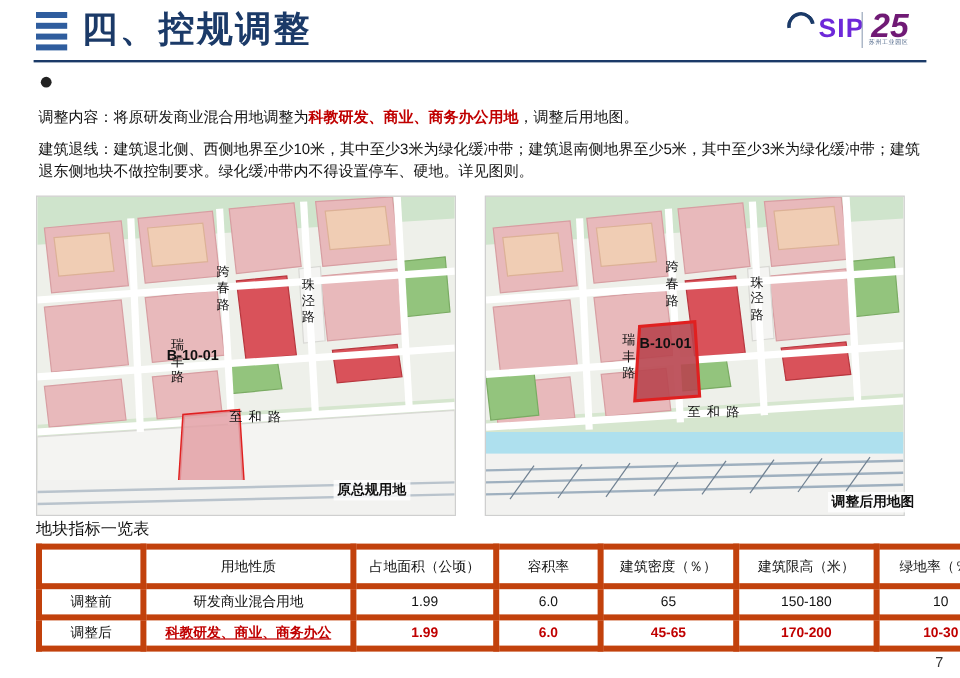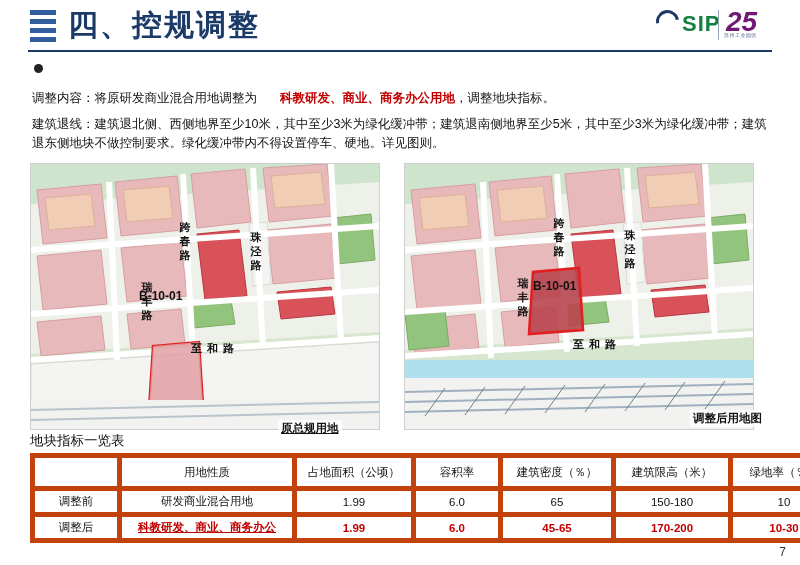--- a/index.html
+++ b/index.html
@@ -57,21 +57,21 @@
   .logo {
     position: absolute;
     right: 24px; top: 8px;
     width: 120px; height: 36px;
   }
   .logo-sip {
     position: absolute;
     left: 0; top: 2px;
     font-size: 22px;
     font-weight: bold;
-    color: #15803d;
+    color: #6d28d9;
     letter-spacing: 1px;
   }
   .logo-sip .swirl {
     display: inline-block;
     width: 17px; height: 17px;
     border: 3px solid #1b3a68;
     border-radius: 50%;
     border-right-color: transparent;
     border-bottom-color: transparent;
     transform: rotate(35deg);
@@ -122,21 +122,21 @@
 
   
   .para {
     position: absolute;
     font-size: 12.5px;
     line-height: 19px;
     color: #111;
   }
   .para-1 { left: 32px; top: 89px; width: 740px; }
   .para-2 { left: 32px; top: 115px; width: 740px; }
-  .hl-red { color: #c00000; font-weight: bold; margin-left: 23px; }
+  .hl-red { color: #c00000; font-weight: bold; }
 
   
   .map {
     position: absolute;
     top: 163px;
     width: 348px;
     height: 265px;
     overflow: hidden;
     border: 1px solid #cfcfcf;
     background: #eef1ea;
@@ -144,30 +144,30 @@
   .map-left { left: 30px; }
   .map-right { left: 404px; }
   .map-caption {
     position: absolute;
     font-size: 11.5px;
     font-weight: bold;
     color: #111;
     background: rgba(255,255,255,.78);
     padding: 1px 3px;
   }
-  .cap-left { left: 278px; top: 420px; text-decoration: underline; }
+  .cap-left { left: 278px; top: 400px; }
   .cap-right { left: 690px; top: 410px; }
 
   
   .mapsvg { position: absolute; left: 0; top: 0; }
 
   .street-label {
     position: absolute;
     font-size: 11px;
-    font-weight: bold;
+    font-weight: normal;
     color: #111;
     letter-spacing: 1px;
     line-height: 12px;
   }
   .vertical {
     writing-mode: vertical-rl;
     text-orientation: upright;
   }
   .plot-label {
     position: absolute;
@@ -232,21 +232,21 @@
     <div class="logo-25sub">苏州工业园区</div>
   </div>
 </div>
 <div class="header-rule"></div>
 
 <div class="bullet-row">
   <span class="bullet-dot"></span>
 </div>
 
 <div class="para para-1">
-  <span>调整内容：将原研发商业混合用地调整为</span><span class="hl-red">科教研发、商业、商务办公用地</span><span>，调整地块指标。</span>
+  <span>调整内容：将原研发商业混合用地调整为</span><span class="hl-red">科教研发、商业、商务办公用地</span><span>，调整后用地图。</span>
 </div>
 <div class="para para-2">建筑退线：建筑退北侧、西侧地界至少10米，其中至少3米为绿化缓冲带；建筑退南侧地界至少5米，其中至少3米为绿化缓冲带；建筑退东侧地块不做控制要求。绿化缓冲带内不得设置停车、硬地。详见图则。</div>
 
 <div class="map map-left">
   <svg class="mapsvg" width="348" height="265" viewBox="0 0 348 265">
     <rect x="0" y="0" width="348" height="265" fill="#eef0ea"></rect>
 
     <polygon points="0,0 348,0 348,18 0,40" fill="#cfe4cc"></polygon>
     <polygon points="0,190 348,168 348,210 0,232" fill="#d6e6cf"></polygon>
 

